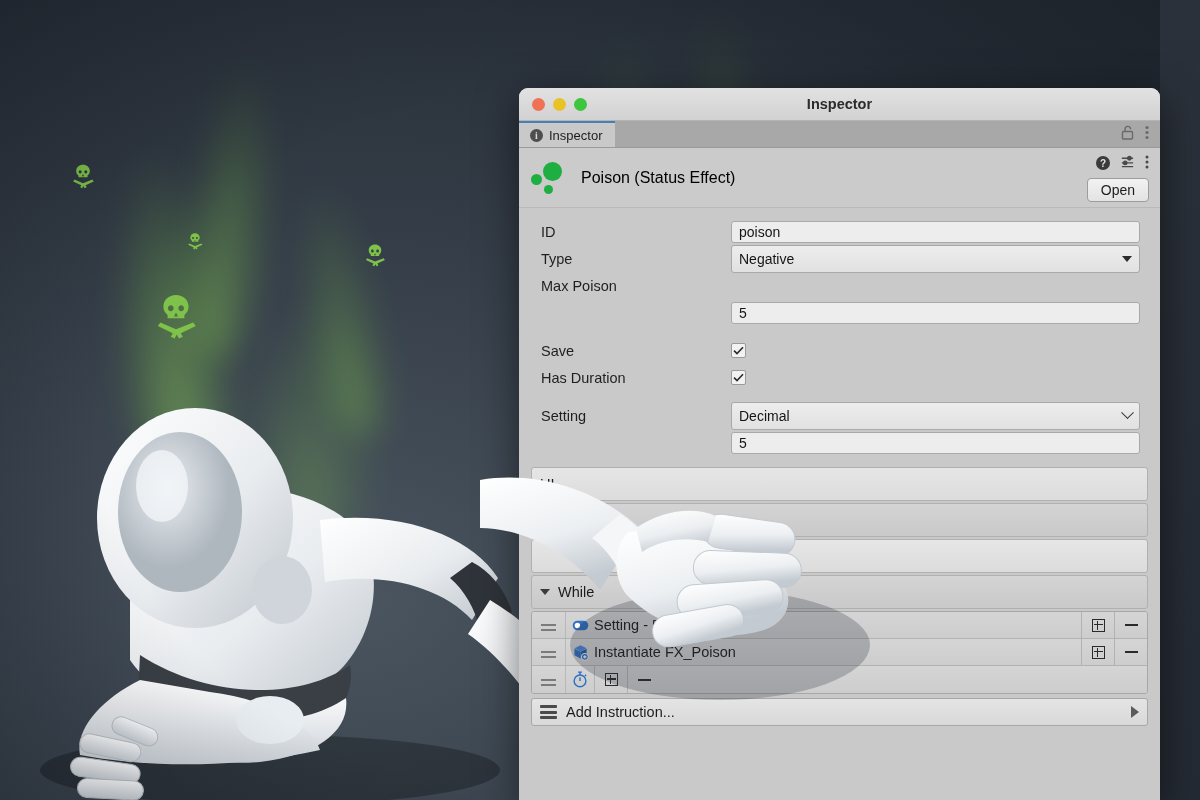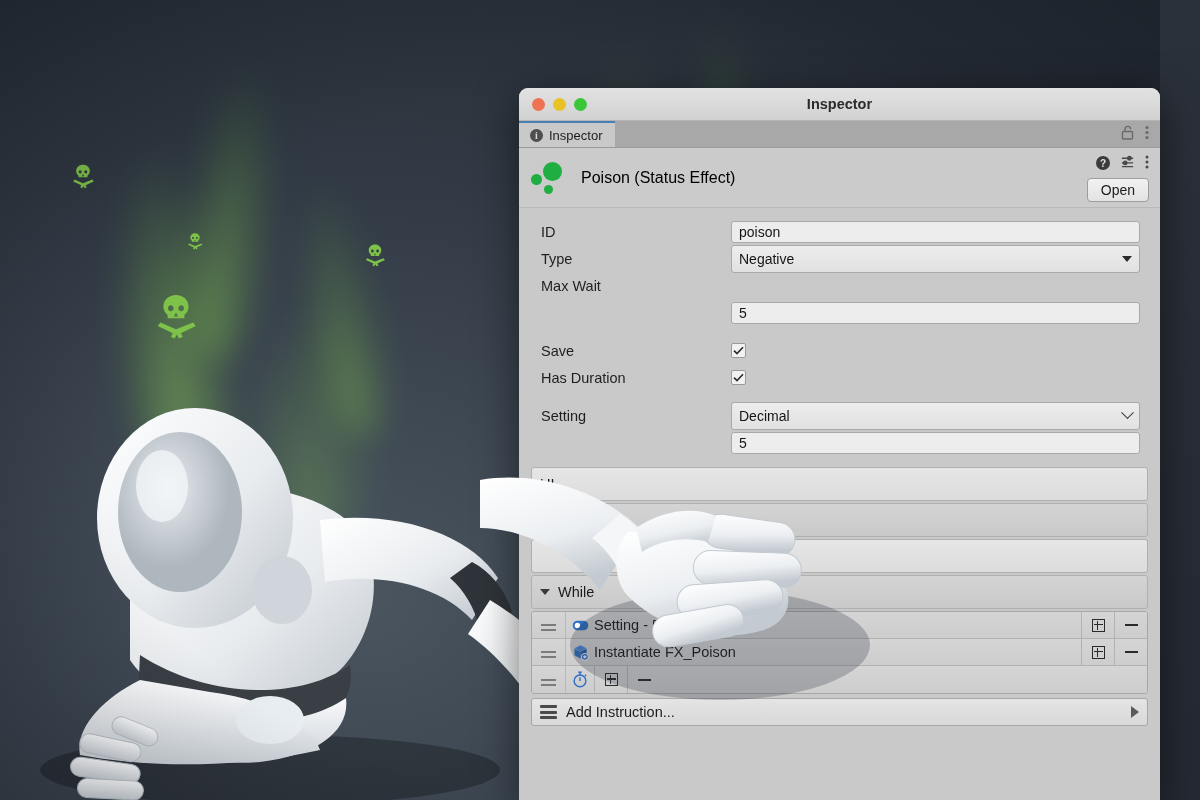--- a/index.html
+++ b/index.html
@@ -419,21 +419,21 @@
         <div class="lbl">Type</div>
         <div class="fld">
           <div class="dd">
             <span>Negative</span>
             <span class="tri"></span>
           </div>
         </div>
       </div>
 
       <div class="row">
-        <div class="lbl">Max Wait</div>
+        <div class="lbl">Max Poison</div>
       </div>
       <div class="sub-row">
         <div class="tfield">5</div>
       </div>
 
       <div class="gap"></div>
 
       <div class="row">
         <div class="lbl">Save</div>
         <div class="fld">

